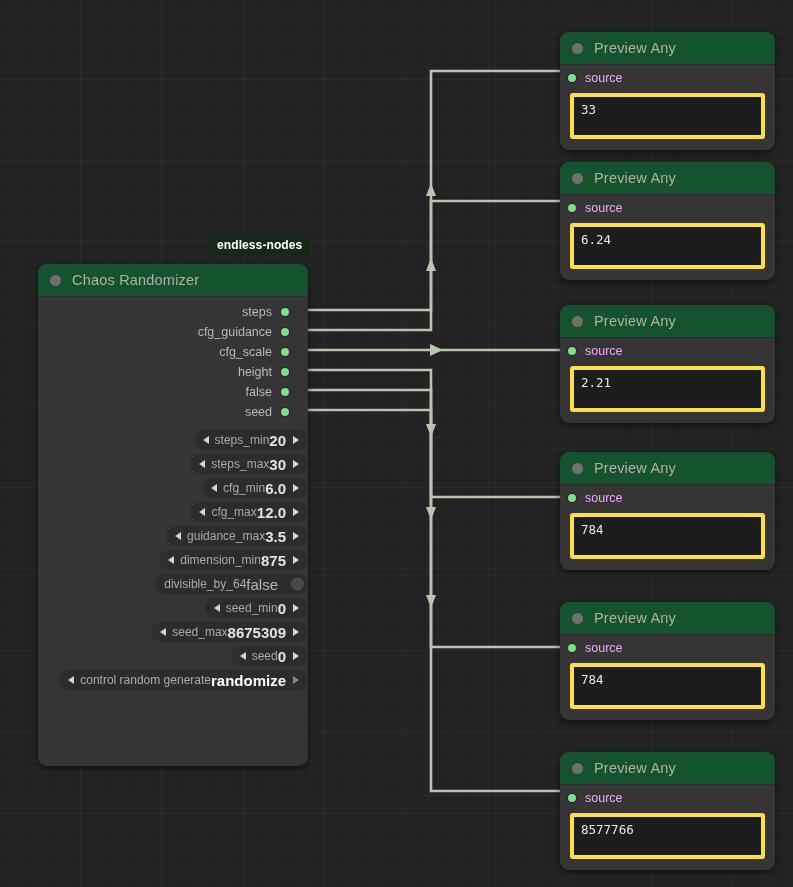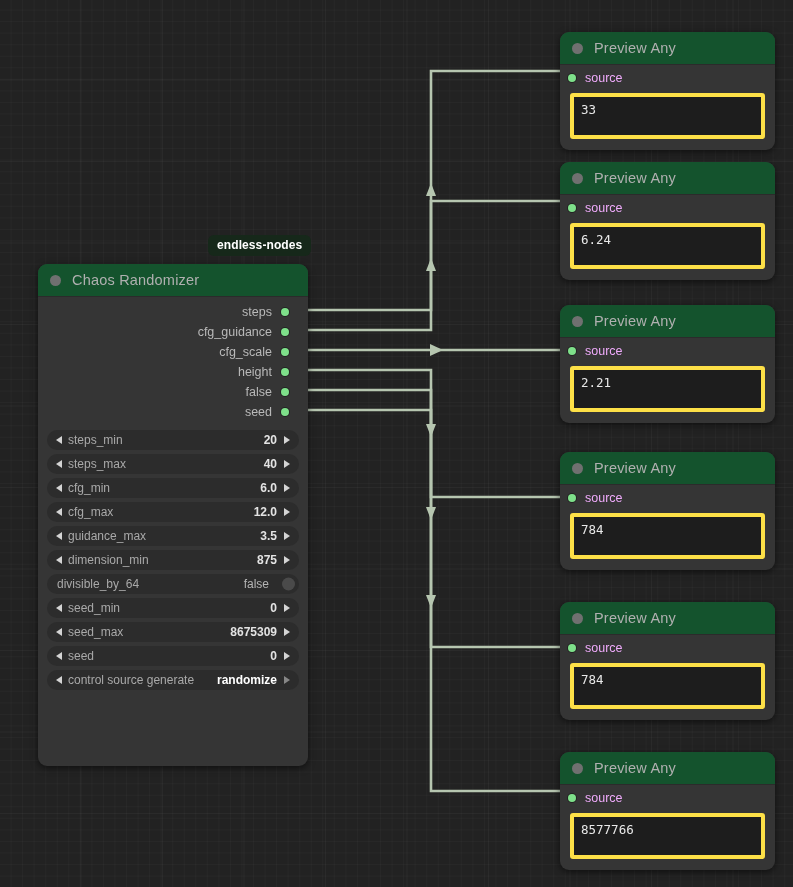--- a/index.html
+++ b/index.html
@@ -61,32 +61,32 @@
     height:20px;display:flex;align-items:center;justify-content:flex-end;
     padding-right:19px;position:relative;
   }
   .out-label{color:#b9b9b9;font-size:12.5px;margin-right:9px;white-space:nowrap;}
   .slot-dot{
     width:8px;height:8px;border-radius:50%;background:#7ee08a;
     box-shadow:0 0 0 1px rgba(0,0,0,.35);flex:0 0 auto;
   }
   .outputs{padding-top:5px;}
 
-  .widgets{padding:8px 9px 10px 9px;display:flex;flex-direction:column;gap:4px;}
+  .widgets{padding:8px 0 10px 9px;display:flex;flex-direction:column;gap:4px;align-items:flex-end;}
   .widget{
     position:relative;height:20px;border-radius:10px;background:#2c2c2c;
     display:flex;align-items:center;box-sizing:border-box;
     padding:0 8px;
   }
   .widget .wname{
     color:#a9a9a9;font-size:12px;white-space:nowrap;
     margin-left:13px;
   }
   .widget .wval{
-    margin-left:auto;color:#e3e3e3;font-size:12px;font-weight:bold;
+    margin-left:auto;color:#e3e3e3;font-size:15px;font-weight:bold;
     white-space:nowrap;padding-right:14px;
   }
   .widget.combo .wval{color:#ffffff;}
   .arrow{
     position:absolute;top:50%;transform:translateY(-50%);
     width:0;height:0;border-top:4.5px solid transparent;border-bottom:4.5px solid transparent;
   }
   .arrow.left{left:9px;border-right:6px solid #d4d4d4;}
   .arrow.right{right:9px;border-left:6px solid #d4d4d4;}
   .arrow.dim{opacity:.55;}
@@ -191,21 +191,21 @@
       <div class="widgets" id="widget-list">
           <div class="widget">
             <span class="arrow left"></span>
             <span class="wname">steps_min</span>
             <span class="wval">20</span>
             <span class="arrow right"></span>
           </div>
           <div class="widget">
             <span class="arrow left"></span>
             <span class="wname">steps_max</span>
-            <span class="wval">40</span>
+            <span class="wval">30</span>
             <span class="arrow right"></span>
           </div>
           <div class="widget">
             <span class="arrow left"></span>
             <span class="wname">cfg_min</span>
             <span class="wval">6.0</span>
             <span class="arrow right"></span>
           </div>
           <div class="widget">
             <span class="arrow left"></span>
@@ -243,21 +243,21 @@
             <span class="arrow right"></span>
           </div>
           <div class="widget">
             <span class="arrow left"></span>
             <span class="wname">seed</span>
             <span class="wval">0</span>
             <span class="arrow right"></span>
           </div>
           <div class="widget combo">
             <span class="arrow left"></span>
-            <span class="wname">control source generate</span>
+            <span class="wname">control random generate</span>
             <span class="wval">randomize</span>
             <span class="arrow right dim"></span>
           </div>
         </div>
     </div>
   </div>
 
   <div id="preview-host">
       <div class="node preview" style="left: 560px; top: 32px;">
         <div class="node-header">

